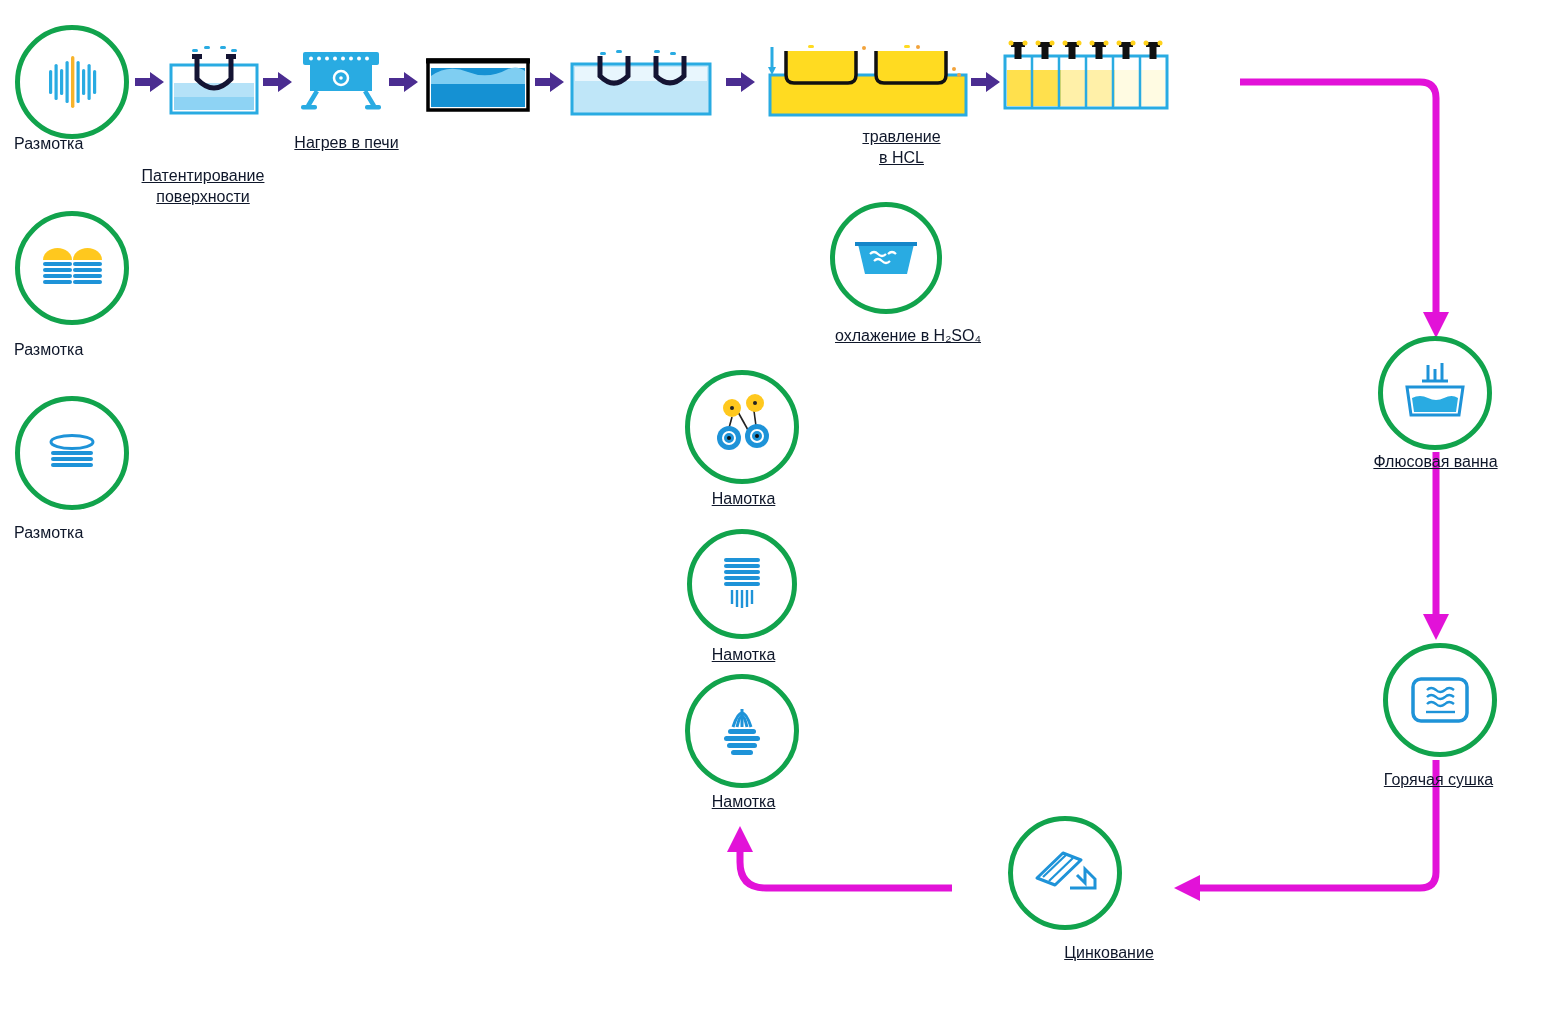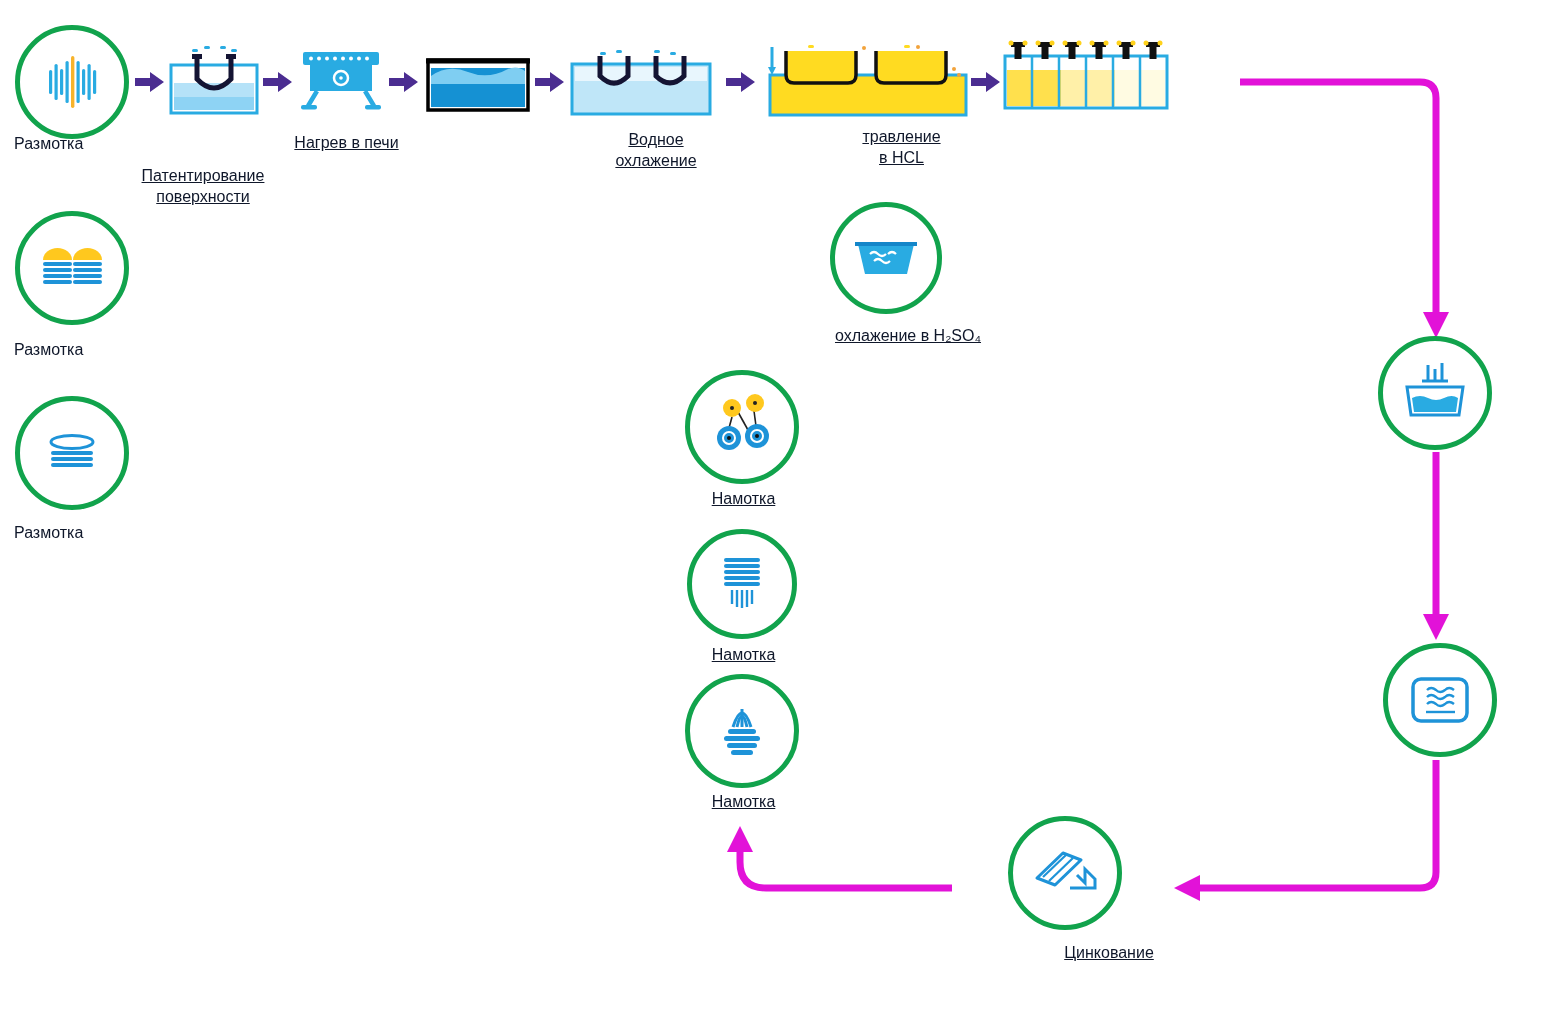--- a/index.html
+++ b/index.html
@@ -120,22 +120,20 @@
       <rect x="30" y="2" width="6" height="3" rx="1.5"></rect>
       <rect x="46" y="0" width="6" height="3" rx="1.5"></rect>
       <rect x="84" y="0" width="6" height="3" rx="1.5"></rect>
       <rect x="100" y="2" width="6" height="3" rx="1.5"></rect>
     </g>
     <rect x="2" y="14" width="138" height="50" fill="#bfe6f8" stroke="#29abe2" stroke-width="3"></rect>
     <rect x="5" y="17" width="132" height="14" fill="#e8f6fd"></rect>
     <path d="M30,6 L30,26 Q44,40 58,26 L58,6" fill="none" stroke="#141433" stroke-width="5"></path>
     <path d="M86,6 L86,26 Q100,40 114,26 L114,6" fill="none" stroke="#141433" stroke-width="5"></path>
   </svg>
-  <div class="lbl center" style="left:572px;top:130px;width:168px">Водное
-охлажение</div>
 
   <svg class="icon-abs" style="left:768px;top:45px" width="202" height="72" viewBox="0 0 202 72">
     <path d="M4,2 L4,24" stroke="#29abe2" stroke-width="3" fill="none"></path>
     <polygon points="0,22 8,22 4,30" fill="#29abe2"></polygon>
     <rect x="2" y="30" width="196" height="40" fill="#ffdb21" stroke="#29abe2" stroke-width="3"></rect>
     <g fill="#ffdb21" stroke="#111" stroke-width="3.5">
       <path d="M18,6 L18,30 Q18,38 26,38 L80,38 Q88,38 88,30 L88,6"></path>
       <path d="M108,6 L108,30 Q108,38 116,38 L170,38 Q178,38 178,30 L178,6"></path>
     </g>
     <g fill="#f2a33c">
@@ -302,32 +300,34 @@
       <g stroke="#1e93d8" stroke-width="3" fill="none">
         <line x1="33" y1="12" x2="33" y2="28"></line>
         <line x1="40" y1="16" x2="40" y2="28"></line>
         <line x1="47" y1="10" x2="47" y2="28"></line>
         <path d="M27,28 L53,28"></path>
       </g>
       <path d="M12,34 L68,34 L64,62 L16,62 Z" fill="#fff" stroke="#1e93d8" stroke-width="3"></path>
       <path d="M17,45 Q25,41 33,45 Q41,49 49,45 Q57,41 63,45 L61,59 L19,59 Z" fill="#29abe2"></path>
     </svg>
   </div>
+  <div class="lbl center" style="left:1318px;top:452px;width:235px">Флюсовая ванна</div>
 
   <div class="circle" style="left:1383px;top:643px">
     <svg width="80" height="80" viewBox="0 0 80 80">
       <rect x="13" y="19" width="54" height="42" rx="8" fill="#fff" stroke="#1e93d8" stroke-width="3.5"></rect>
       <g stroke="#1e93d8" stroke-width="2.4" fill="none">
         <path d="M27,30 q4,-4 9,0 q4,4 9,0 q4,-4 9,0"></path>
         <path d="M27,37 q4,-4 9,0 q4,4 9,0 q4,-4 9,0"></path>
         <path d="M27,44 q4,-4 9,0 q4,4 9,0 q4,-4 9,0"></path>
         <line x1="26" y1="52" x2="55" y2="52"></line>
       </g>
     </svg>
   </div>
+  <div class="lbl center" style="left:1336px;top:770px;width:205px">Горячая сушка</div>
 
   <div class="circle" style="left:1008px;top:816px">
     <svg width="80" height="80" viewBox="0 0 80 80">
       <path d="M12,45 L38,20 L56,27 L30,52 Z" fill="#fff" stroke="#1e93d8" stroke-width="3" stroke-linejoin="round"></path>
       <g stroke="#1e93d8" stroke-width="2.2" fill="none">
         <path d="M18,44 L42,21"></path>
         <path d="M24,48 L48,25"></path>
       </g>
       <path d="M52,42 L60,50 L60,36 L70,46 L70,55 L45,55" fill="none" stroke="#1e93d8" stroke-width="3"></path>
     </svg>

